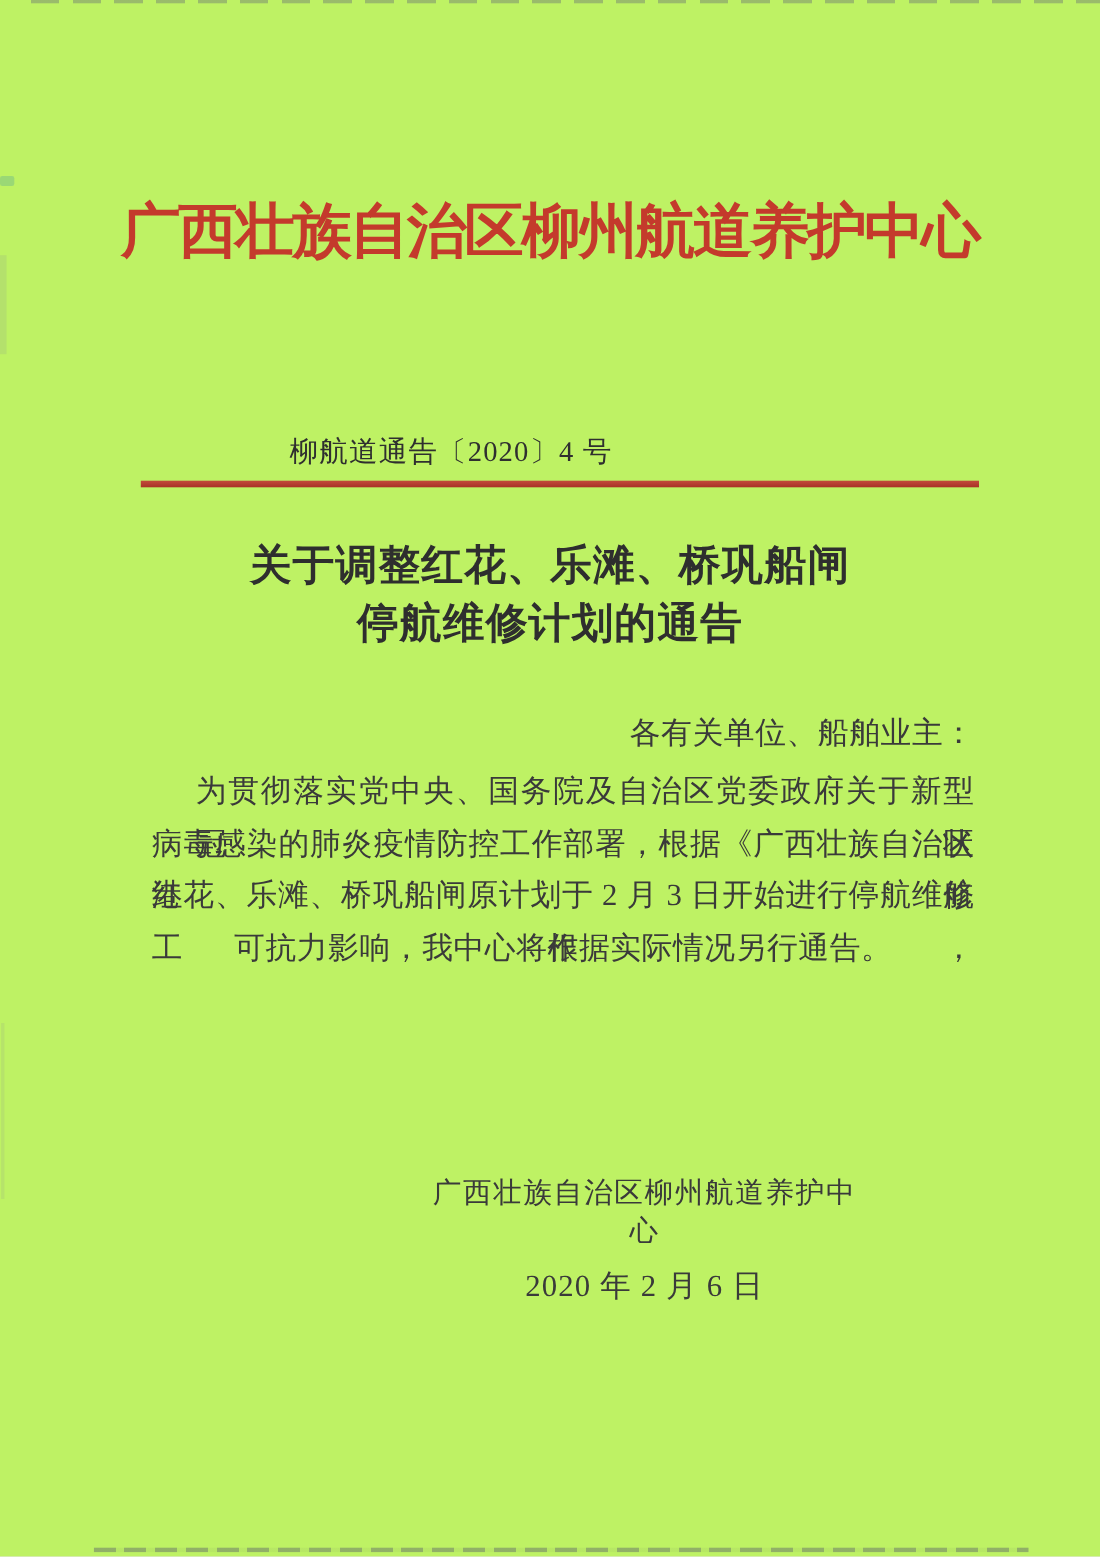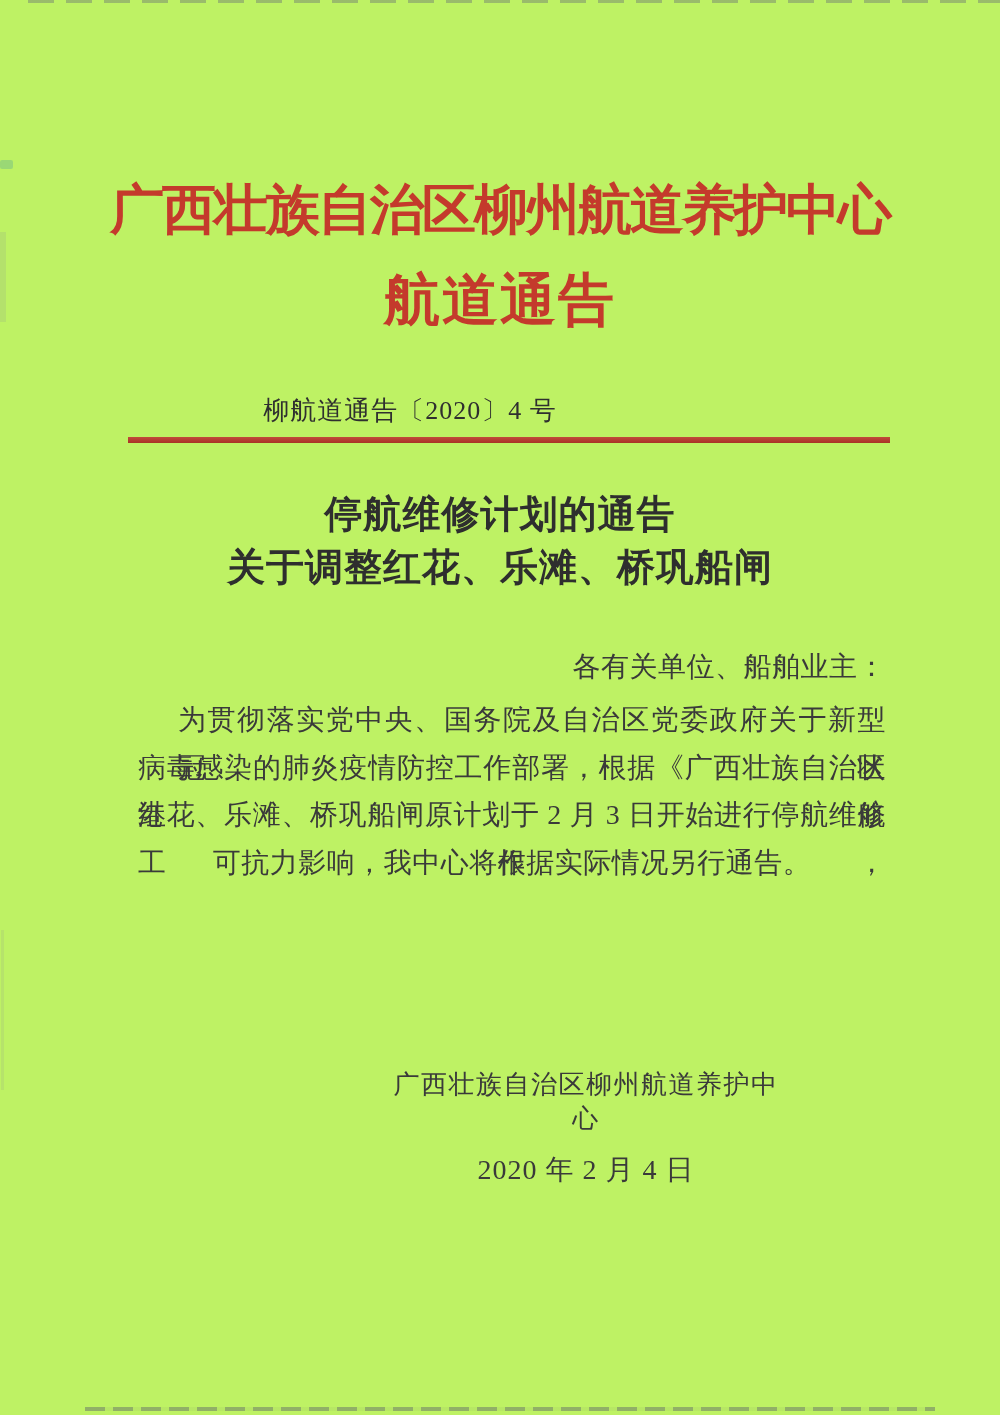--- a/index.html
+++ b/index.html
@@ -78,41 +78,40 @@
 <body>
 
 <div class="page">
 
   <div class="edge-top"></div>
   <div class="mark-teal"></div>
   <div class="mark-gray-a"></div>
   <div class="mark-gray-b"></div>
 
   <div class="org-title l1">广西壮族自治区柳州航道养护中心</div>
-  <div class="org-title l2">航道通告</div>
 
   <div class="doc-number">柳航道通告〔2020〕4 号</div>
 
   <div class="red-rule"></div>
 
   <div class="subject">
+    <div>关于调整红花、乐滩、桥巩船闸</div>
     <div>停航维修计划的通告</div>
-    <div>关于调整红花、乐滩、桥巩船闸</div>
   </div>
 
   <div class="body-block">
     <div class="salutation">各有关单位、船舶业主：</div>
     <div class="para">
       <div class="para-line jl first">为贯彻落实党中央、国务院及自治区党委政府关于新型冠状</div>
       <div class="para-line jl">病毒感染的肺炎疫情防控工作部署，根据《广西壮族自治区港航</div>
       <div class="para-line jl">红花、乐滩、桥巩船闸原计划于 2 月 3 日开始进行停航维修工作，</div>
       <div class="para-line">可抗力影响，我中心将根据实际情况另行通告。</div>
     </div>
   </div>
 
   <div class="sig-block">
     <div class="sig-org">广西壮族自治区柳州航道养护中心</div>
-    <div class="sig-date">2020 年 2 月 4 日</div>
+    <div class="sig-date">2020 年 2 月 6 日</div>
   </div>
 
   <div class="edge-bottom"></div>
 
 </div>
 
 </body></html>

